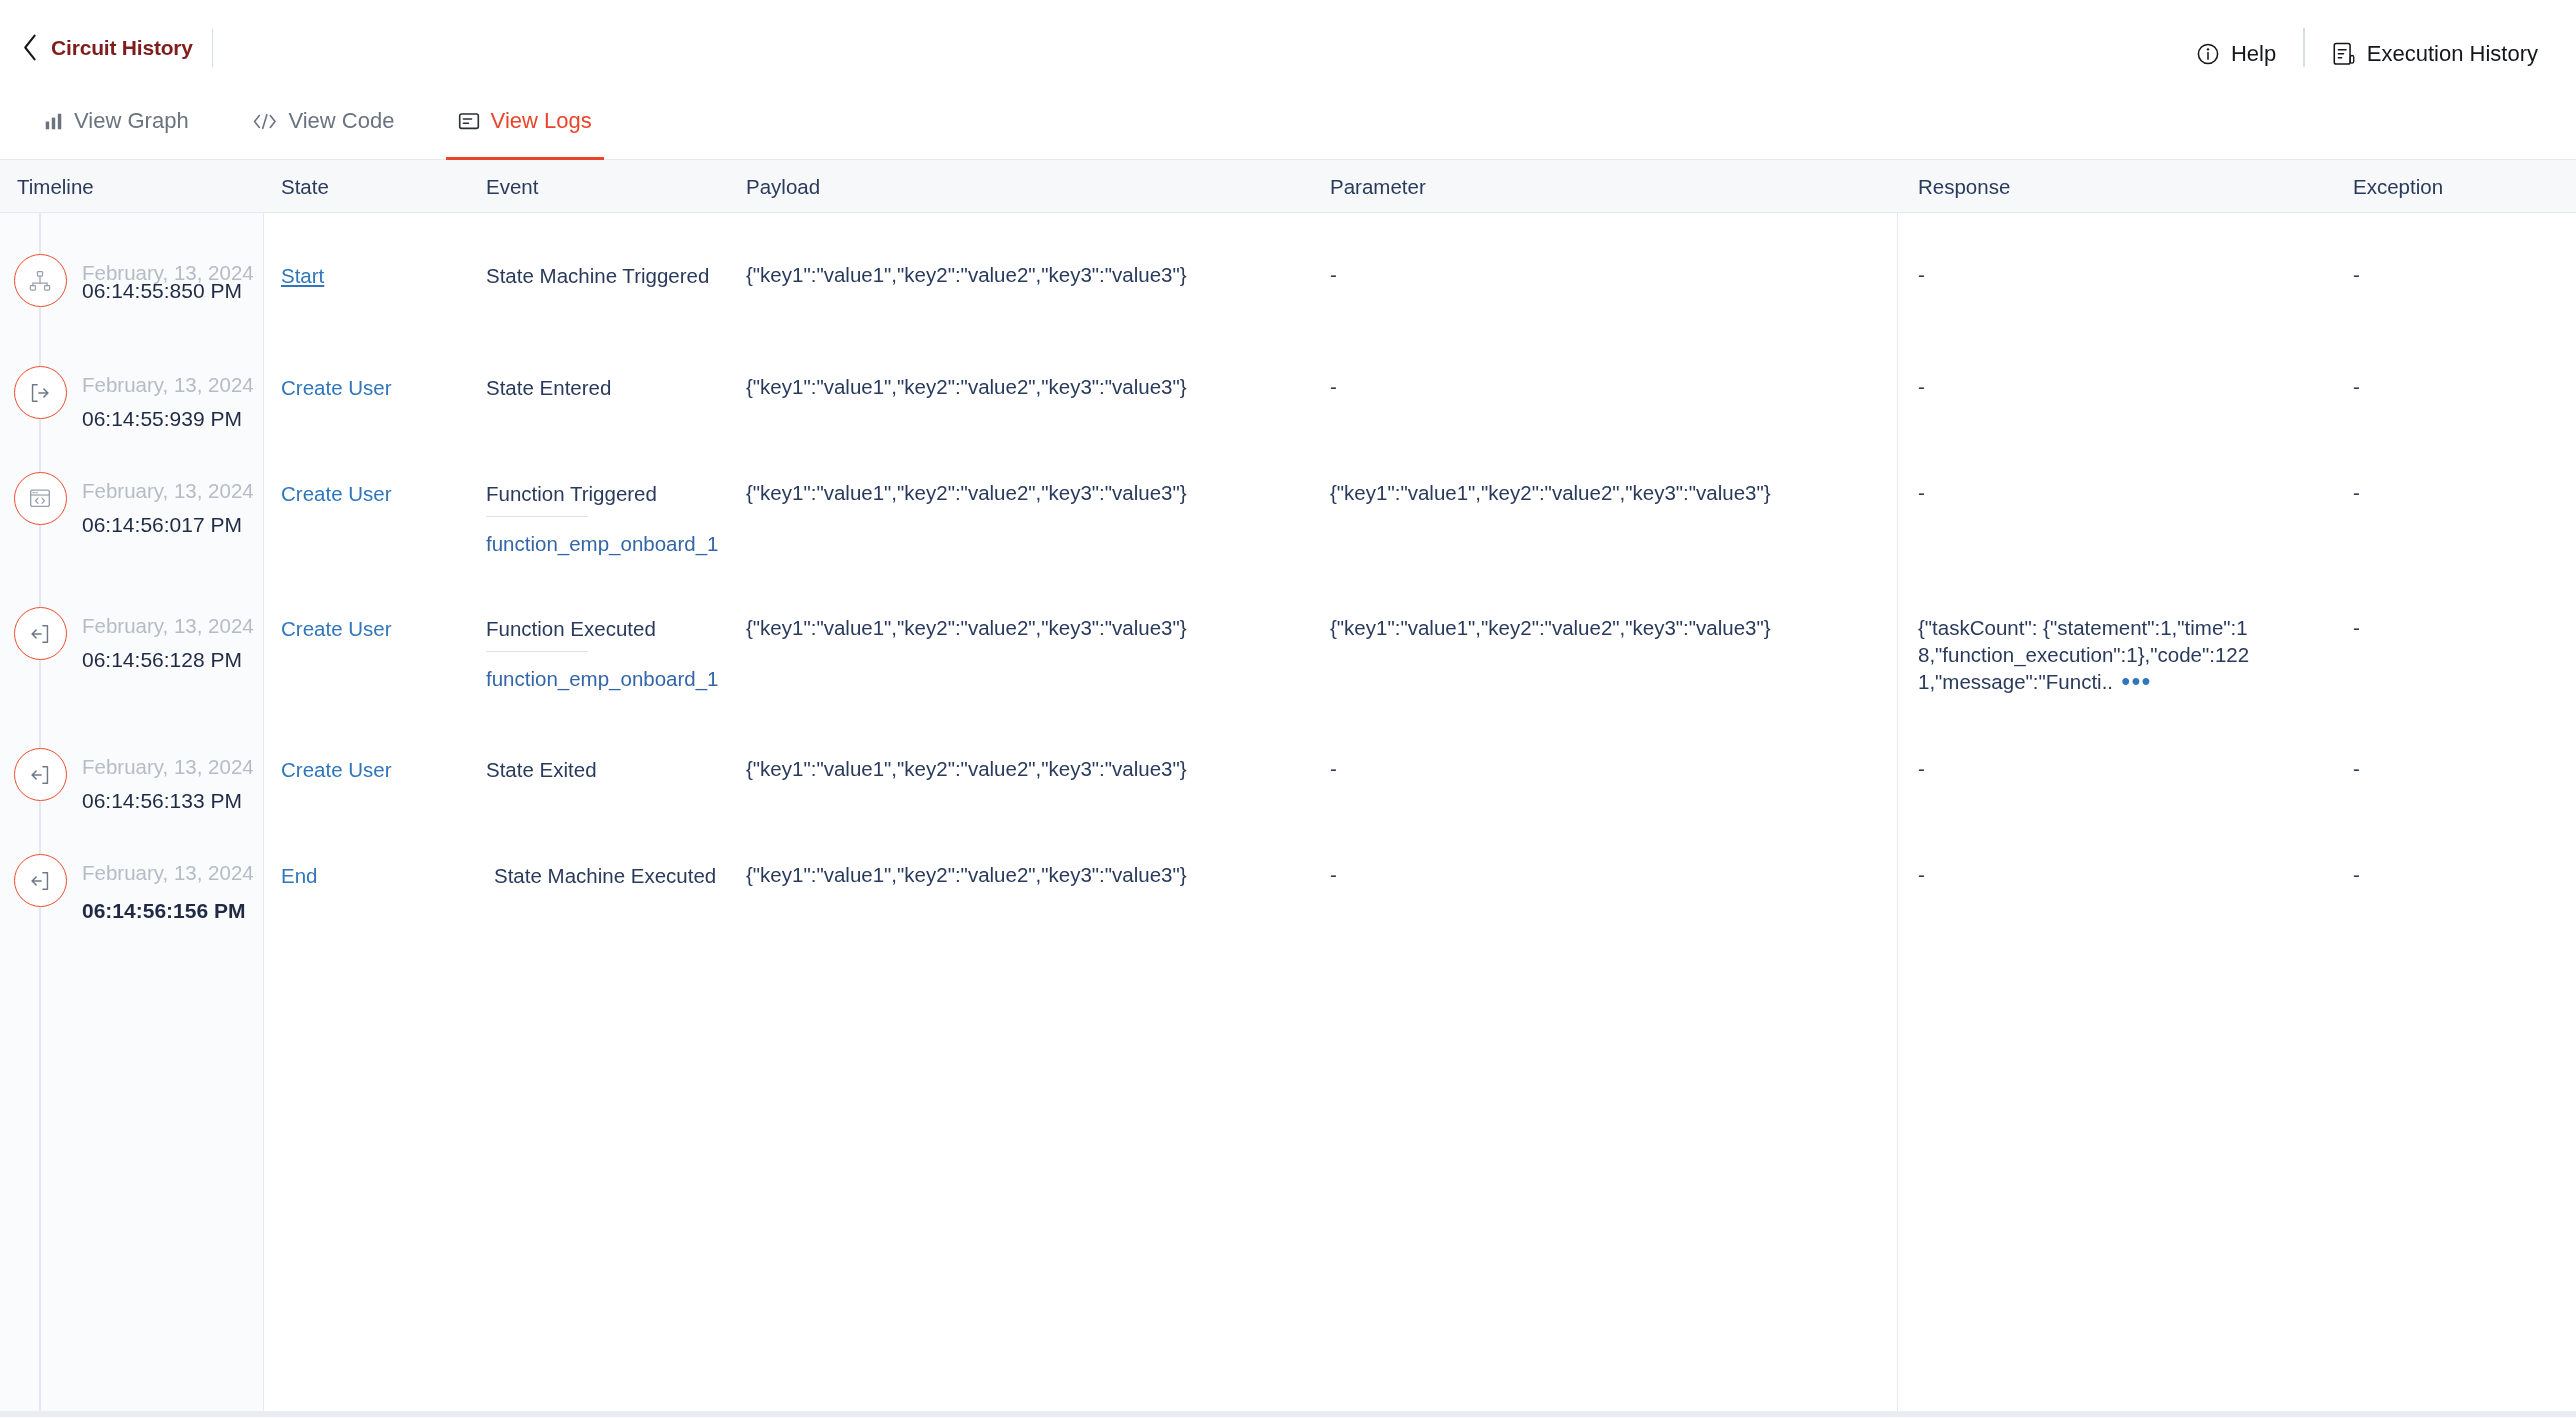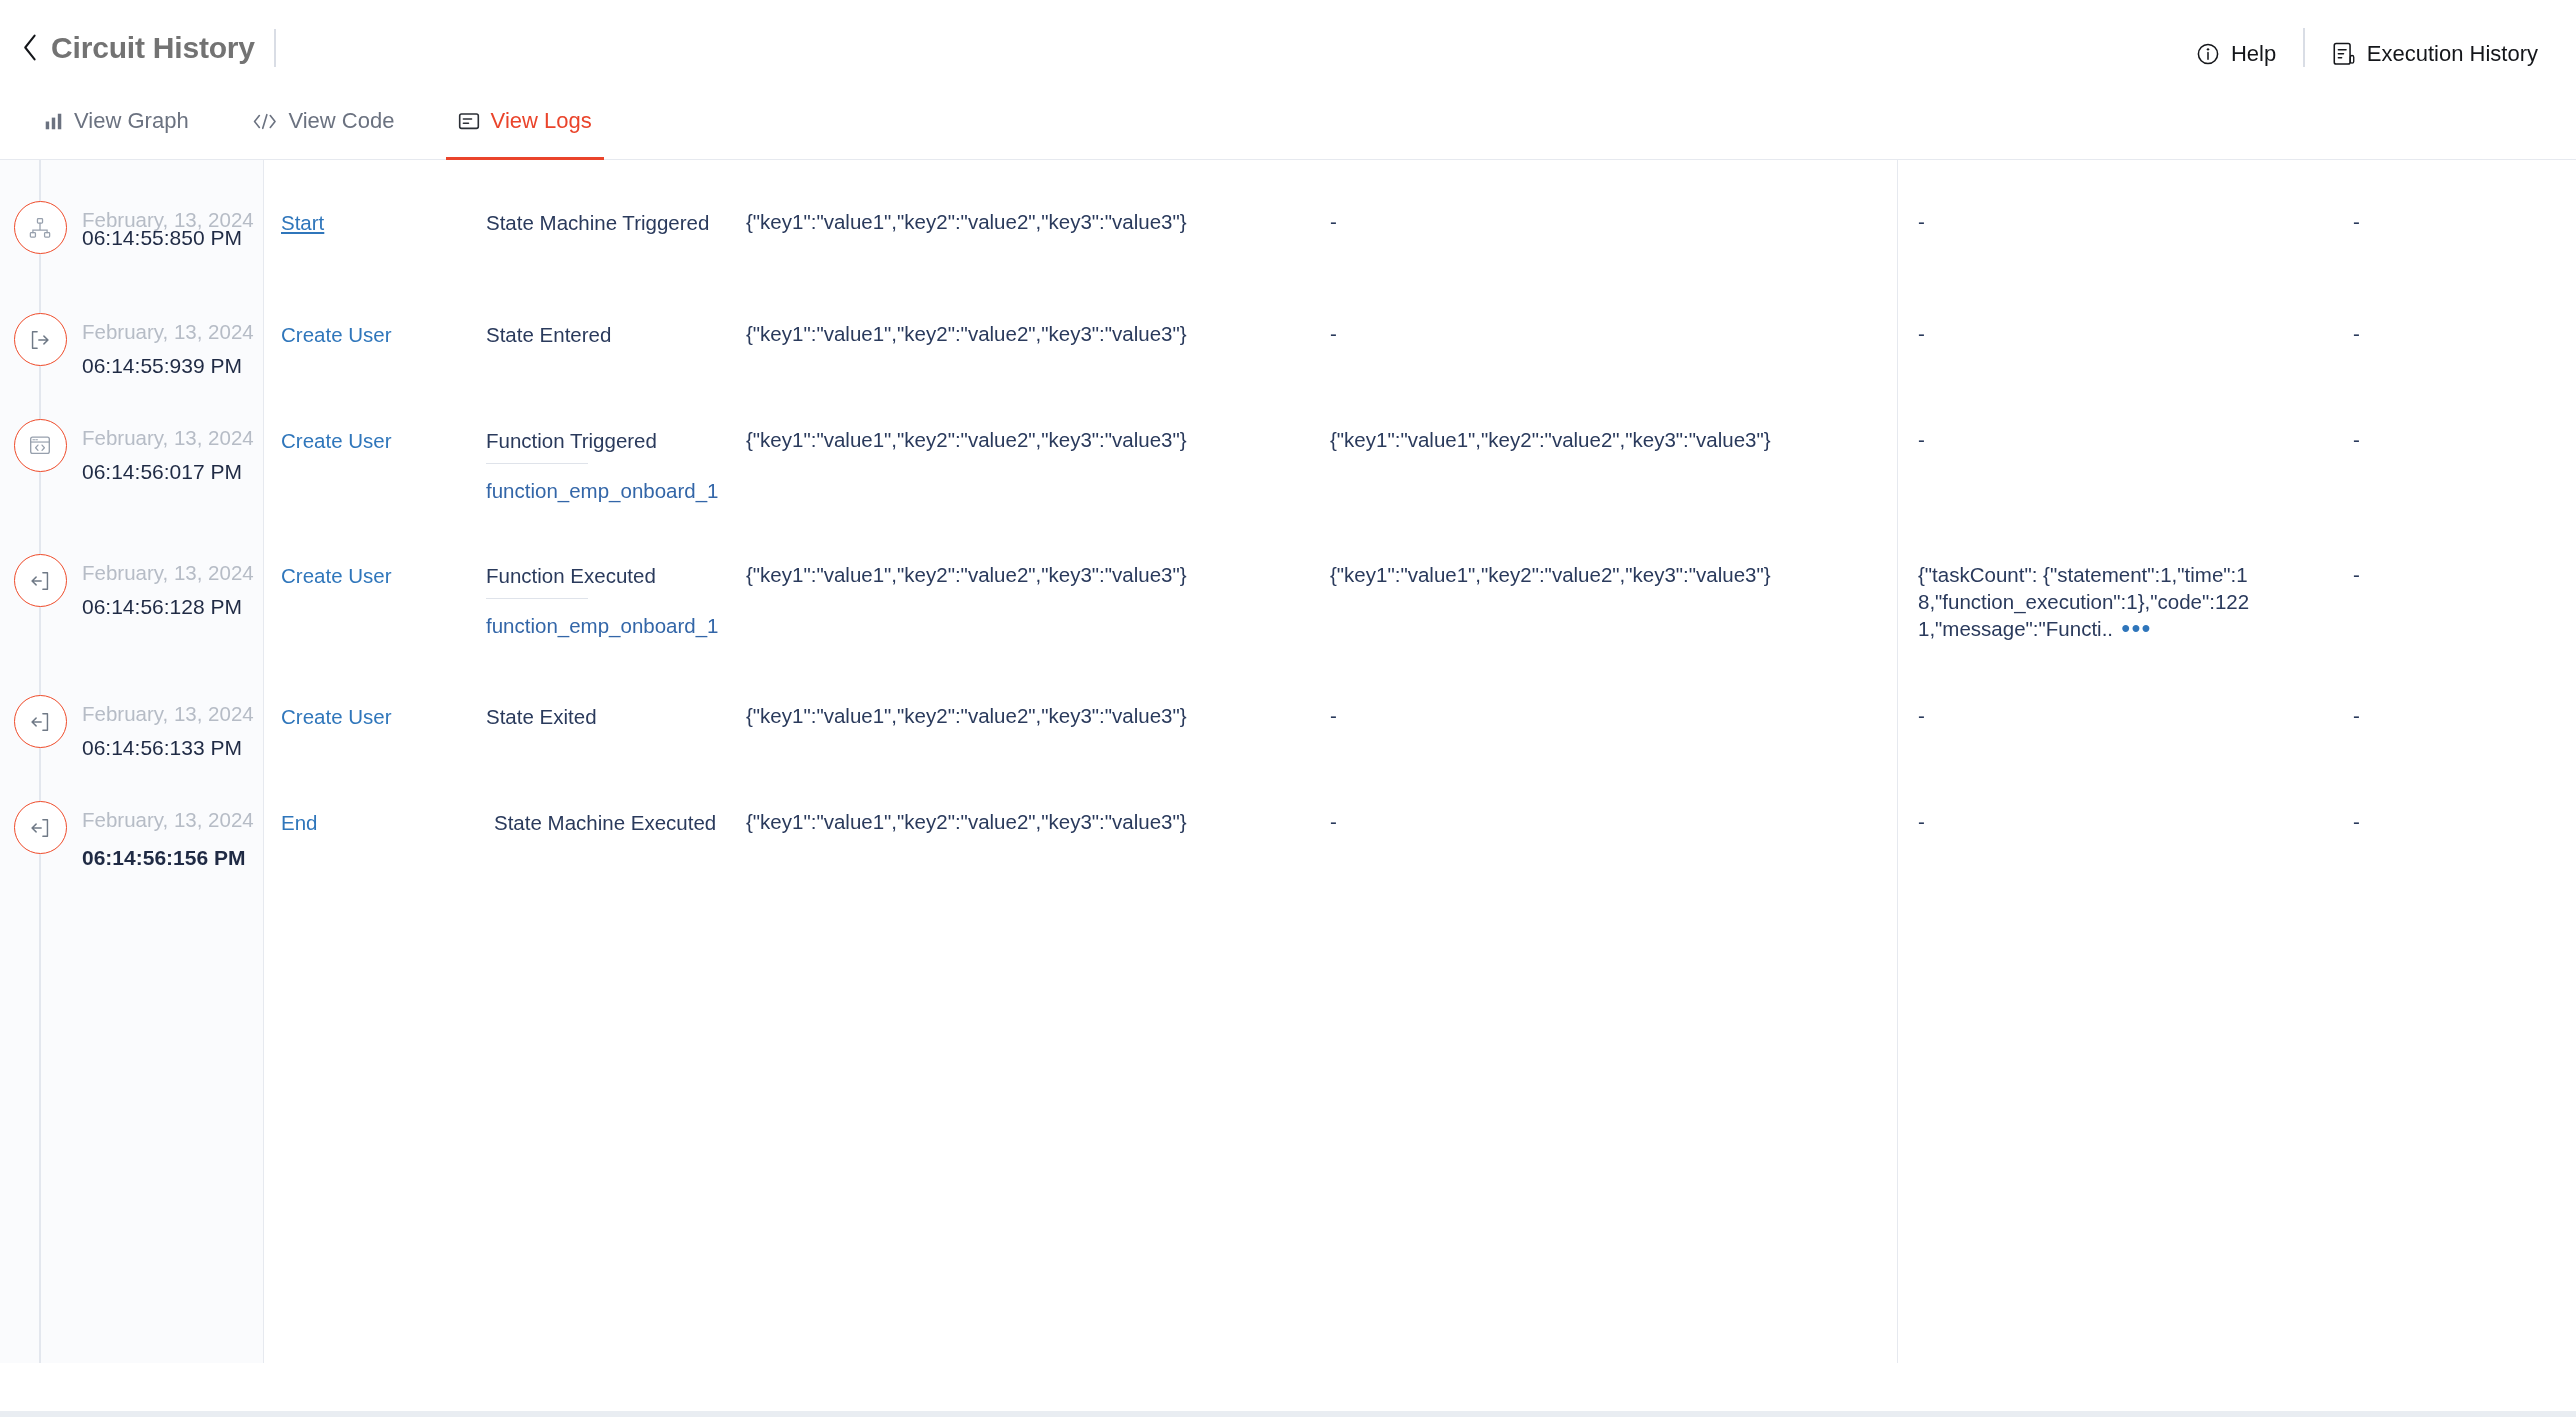--- a/index.html
+++ b/index.html
@@ -22,23 +22,23 @@
   }
   .back-chevron {
     width: 25.6px; height: 25.6px;
     display: flex; align-items: center; justify-content: center;
     cursor: pointer;
     flex: none;
     margin-right: 8.5px;
   }
   .back-chevron svg { display: block; }
   .page-title {
-    font-size: 30px;
+    font-size: 21px;
     font-weight: bold;
-    color: #737373;
+    color: #7f1d1d;
     letter-spacing: -0.2px;
     white-space: nowrap;
   }
   .title-sep {
     width: 1.7px; height: 38px;
     background: #d9dde5;
     margin: 0 19px;
     flex: none;
   }
   .exec-id {
@@ -291,20 +291,29 @@
         <rect x="2" y="3.4" width="22" height="17" rx="2.2" stroke="#2b2f36" stroke-width="1.9"></rect>
         <path d="M6.4 9.4H16M6.4 14.4H12.4" stroke="#2b2f36" stroke-width="1.9" stroke-linecap="round"></path>
       </svg>
     </span>
     <span>View Logs</span>
   </div>
 </div>
 
 <div class="table-wrap">
 
+  <div class="thead">
+    <div class="th" style="left:17px">Timeline</div>
+    <div class="th" style="left:281px">State</div>
+    <div class="th" style="left:486px">Event</div>
+    <div class="th" style="left:746px">Payload</div>
+    <div class="th" style="left:1330px">Parameter</div>
+    <div class="th" style="left:1918px">Response</div>
+    <div class="th" style="left:2353px">Exception</div>
+  </div>
 
   <div class="tbody" id="tbody">
     <div class="timeline-col-bg"></div>
     <div class="timeline-spine"></div>
     <div class="colrule" style="left:263px"></div>
     <div class="colrule" style="left:1897px"></div>
   <div class="row" style="top: 41px;">
         <div class="tl-marker" style="top: 0px;">
           <svg width="22" height="22" viewBox="0 0 26 26" fill="none">
             <rect x="10" y="2" width="6" height="5.2" rx="1" stroke="#97a0ad" stroke-width="1.5"></rect>

